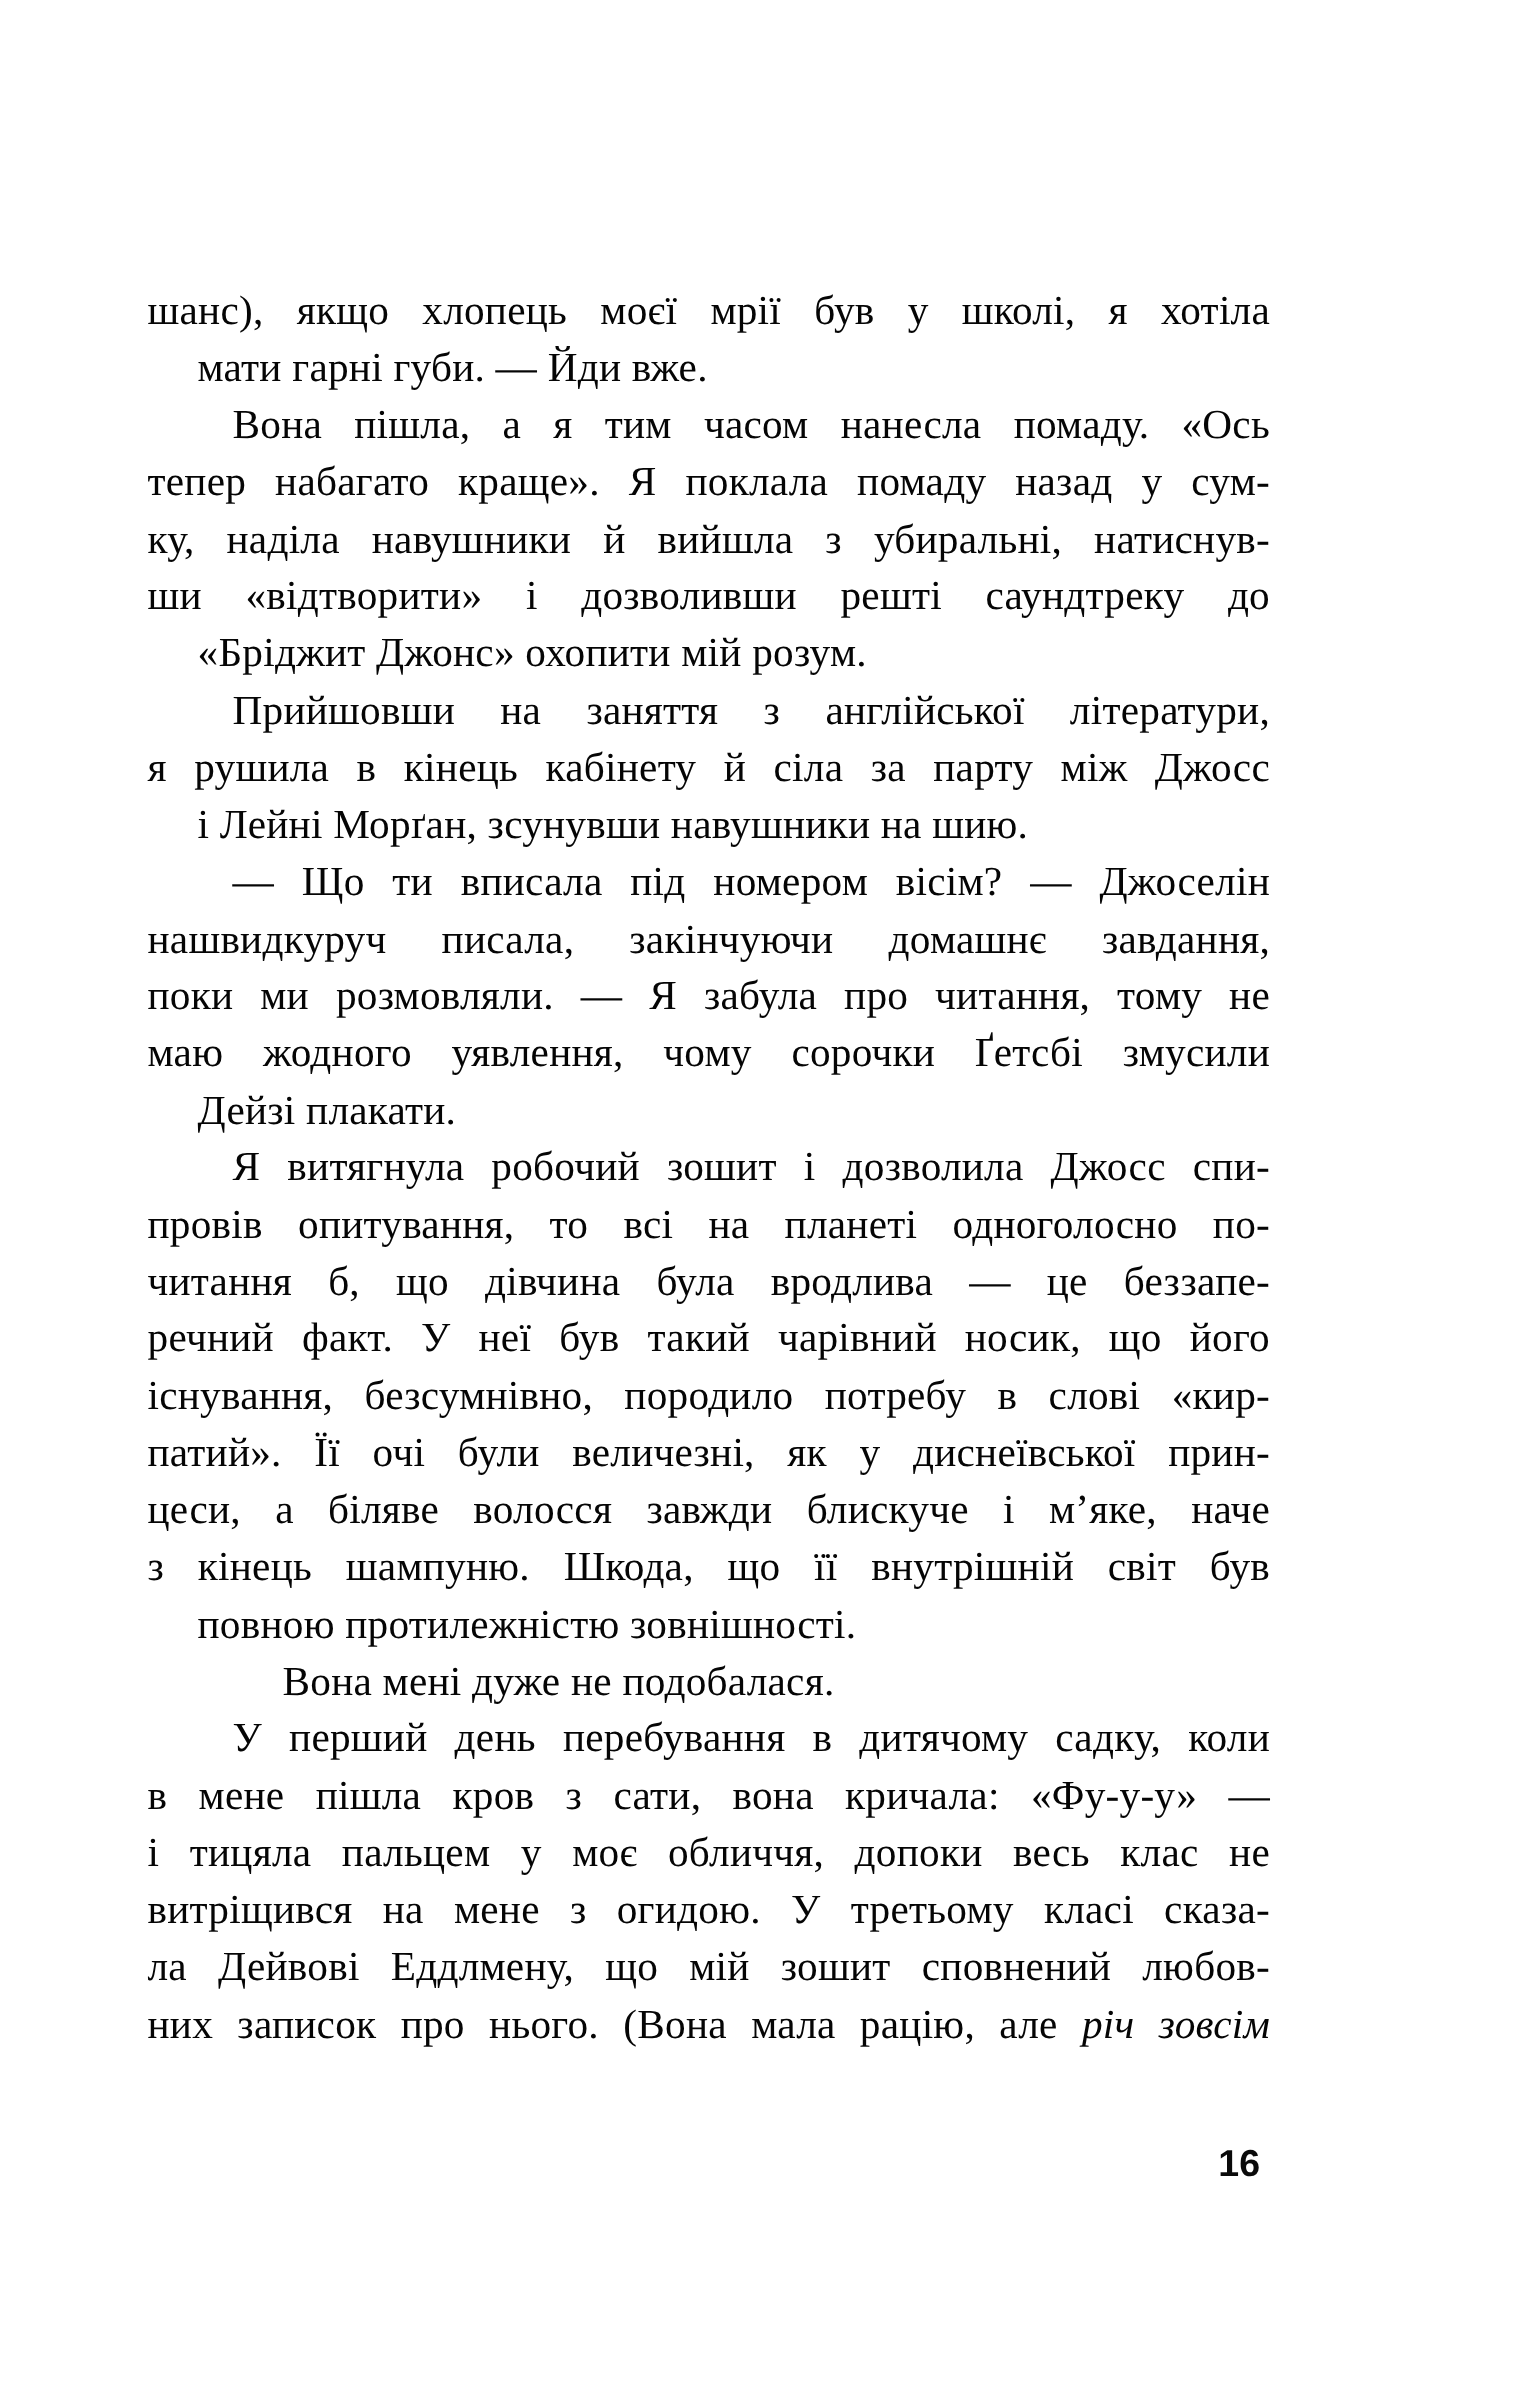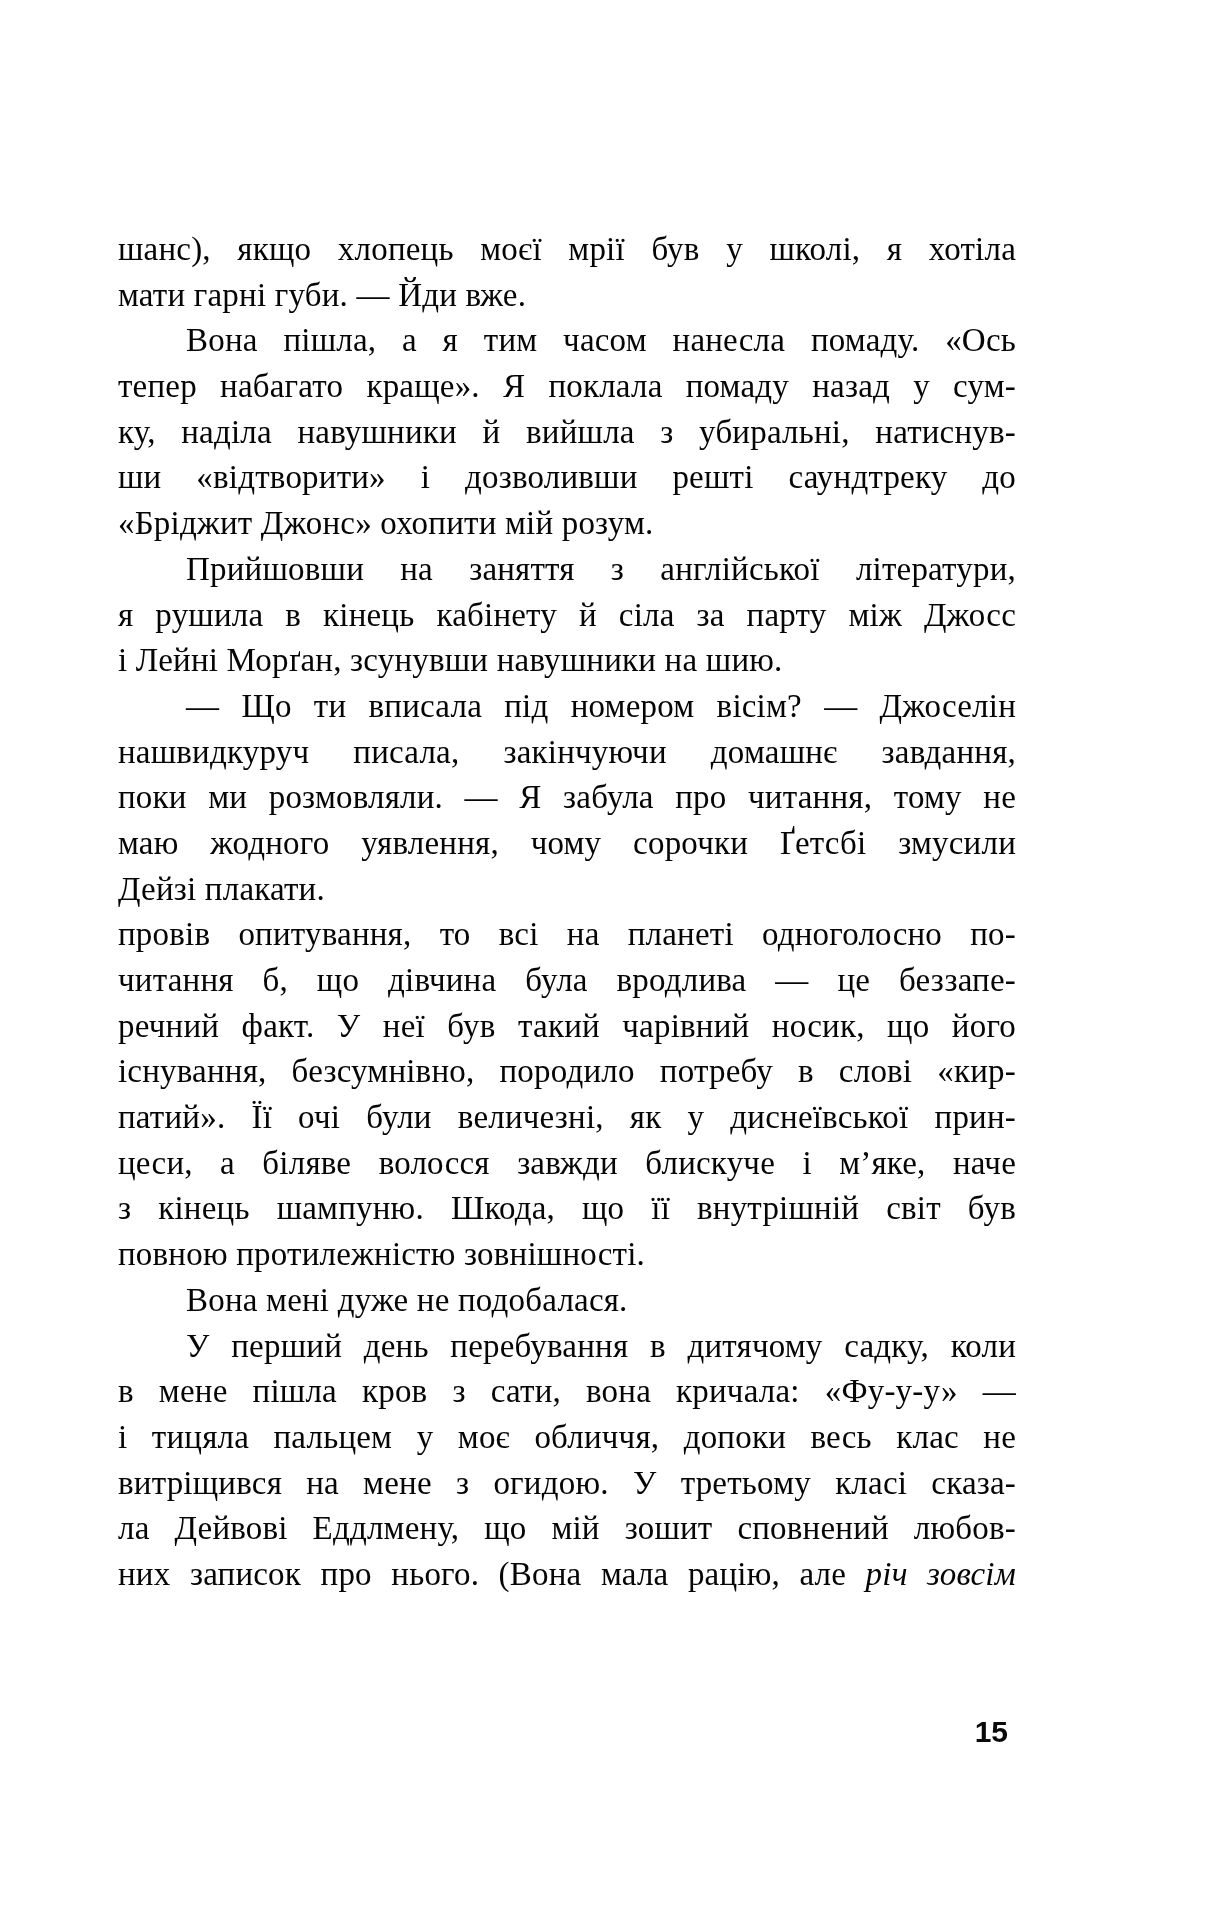--- a/index.html
+++ b/index.html
@@ -30,20 +30,21 @@
     text-align-last: justify;
     white-space: normal;
     height: 45.7px;
     overflow: visible;
   }
   .line.indent {
     padding-left: 68px;
   }
   .line.para-end {
     text-align-last: left;
+    margin-left: 40px;
   }
   .italic {
     font-style: italic;
   }
   .page-number {
     position: absolute;
     top: 1716px;
     right: 216px;
     font-family: "Liberation Sans", "DejaVu Sans", sans-serif;
     font-weight: 700;
@@ -66,30 +67,31 @@
       <div class="line">ши «відтворити» і дозволивши решті саундтреку до</div>
       <div class="line para-end">«Бріджит Джонс» охопити мій розум.</div>
       <div class="line indent">Прийшовши на заняття з англійської літератури,</div>
       <div class="line">я рушила в кінець кабінету й сіла за парту між Джосс</div>
       <div class="line para-end">і Лейні Морґан, зсунувши навушники на шию.</div>
       <div class="line indent">— Що ти вписала під номером вісім? — Джоселін</div>
       <div class="line">нашвидкуруч писала, закінчуючи домашнє завдання,</div>
       <div class="line">поки ми розмовляли. — Я забула про читання, тому не</div>
       <div class="line">маю жодного уявлення, чому сорочки Ґетсбі змусили</div>
       <div class="line para-end">Дейзі плакати.</div>
+      <div class="line indent">Я витягнула робочий зошит і дозволила Джосс спи-</div>
       <div class="line">провів опитування, то всі на планеті одноголосно по-</div>
       <div class="line">читання б, що дівчина була вродлива — це беззапе-</div>
       <div class="line">речний факт. У неї був такий чарівний носик, що його</div>
       <div class="line">існування, безсумнівно, породило потребу в слові «кир-</div>
       <div class="line">патий». Її очі були величезні, як у диснеївської прин-</div>
       <div class="line">цеси, а біляве волосся завжди блискуче і м’яке, наче</div>
       <div class="line">з кінець шампуню. Шкода, що її внутрішній світ був</div>
       <div class="line para-end">повною протилежністю зовнішності.</div>
       <div class="line indent para-end">Вона мені дуже не подобалася.</div>
       <div class="line indent">У перший день перебування в дитячому садку, коли</div>
       <div class="line">в мене пішла кров з сати, вона кричала: «Фу-у-у» —</div>
       <div class="line">і тицяла пальцем у моє обличчя, допоки весь клас не</div>
       <div class="line">витріщився на мене з огидою. У третьому класі сказа-</div>
       <div class="line">ла Дейвові Еддлмену, що мій зошит сповнений любов-</div>
       <div class="line"><span>них записок про нього. (Вона мала рацію, але </span><span class="italic">річ зовсім</span></div>
     </div>
-  <div class="page-number">15</div>
+  <div class="page-number">16</div>
 </div>
 
 </body></html>

